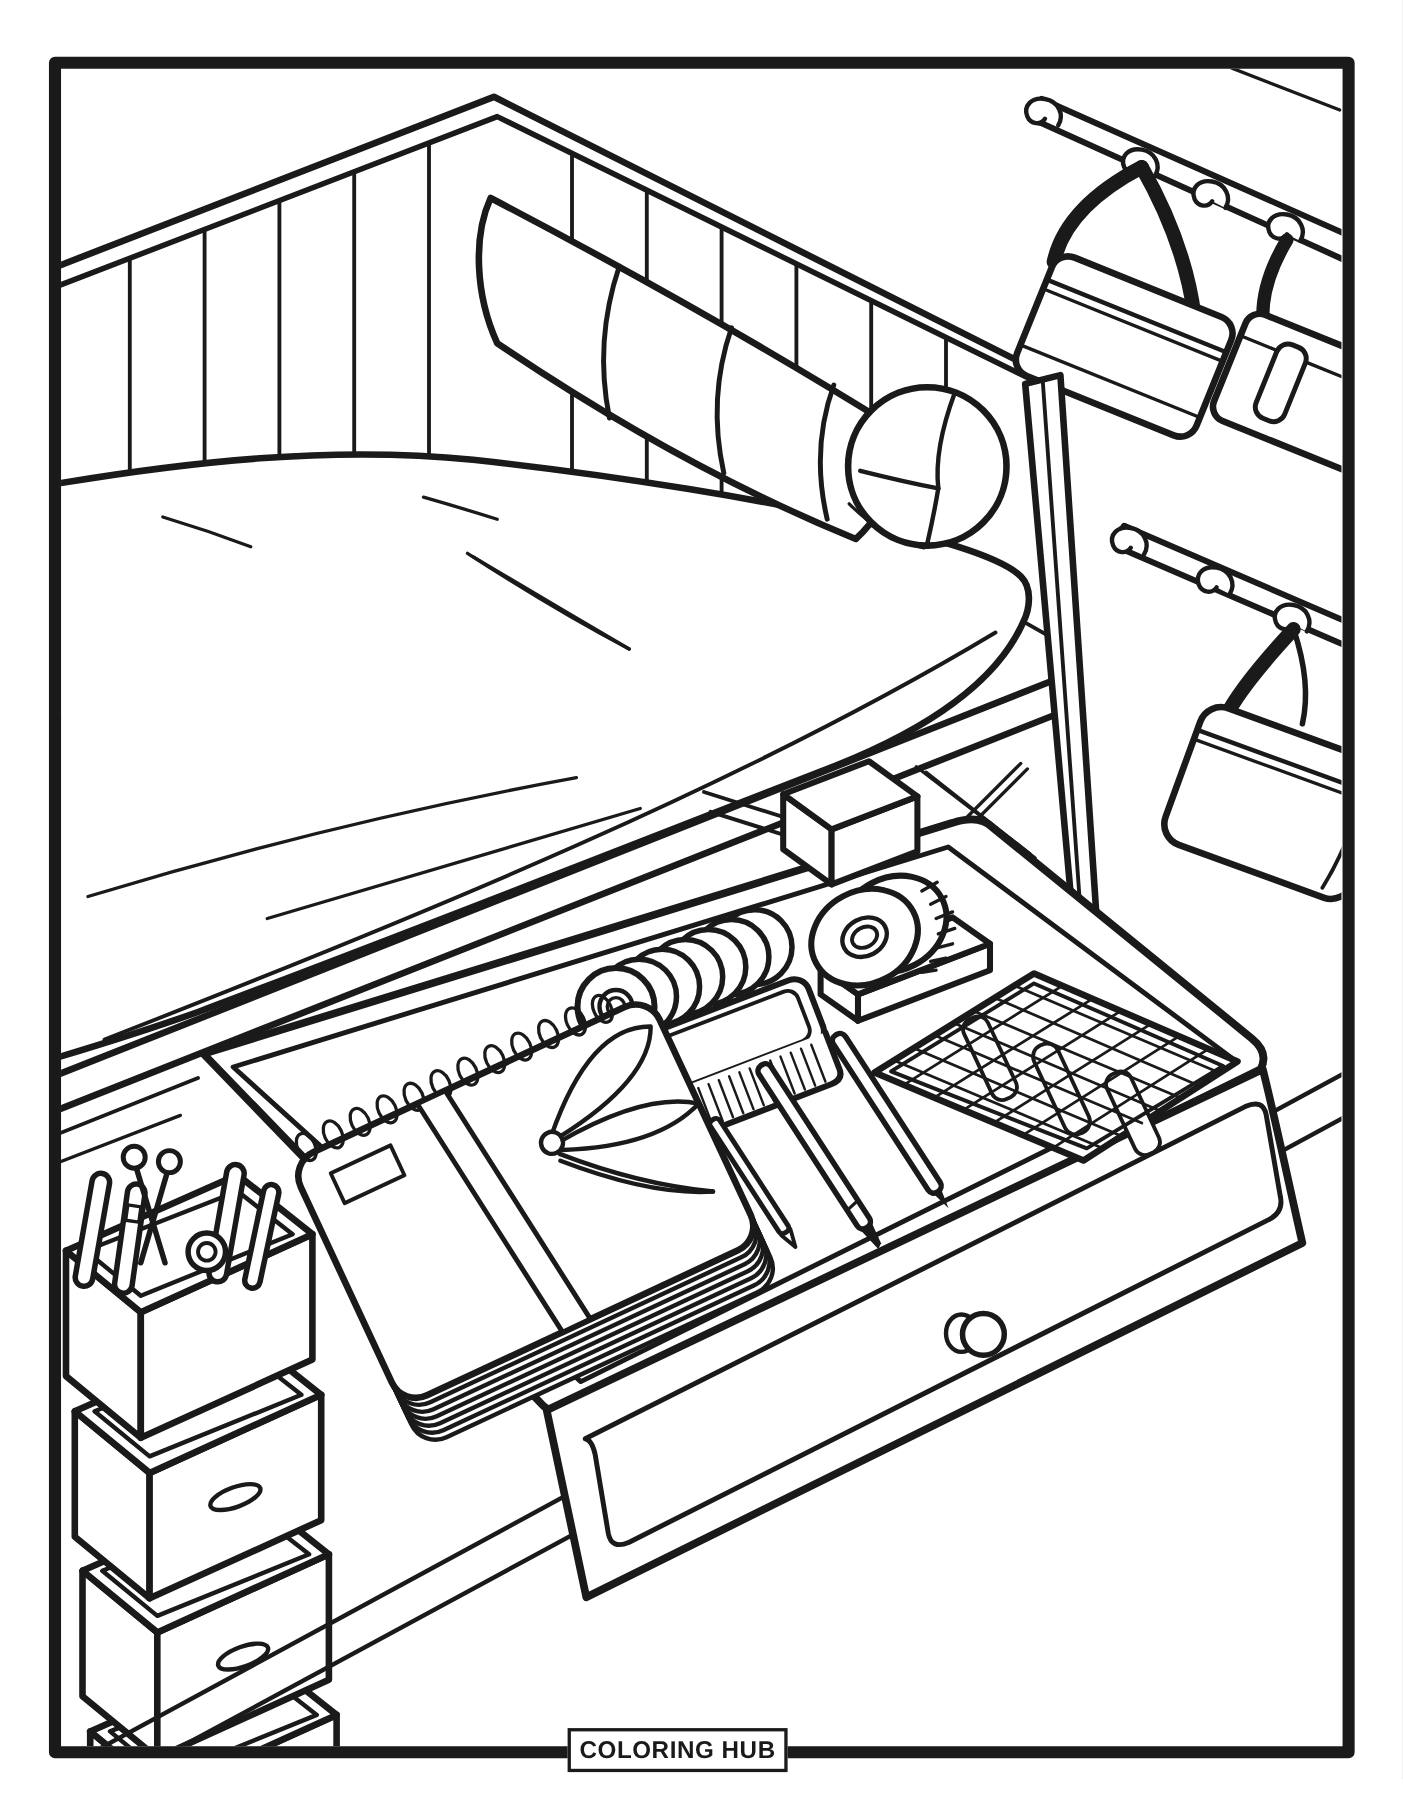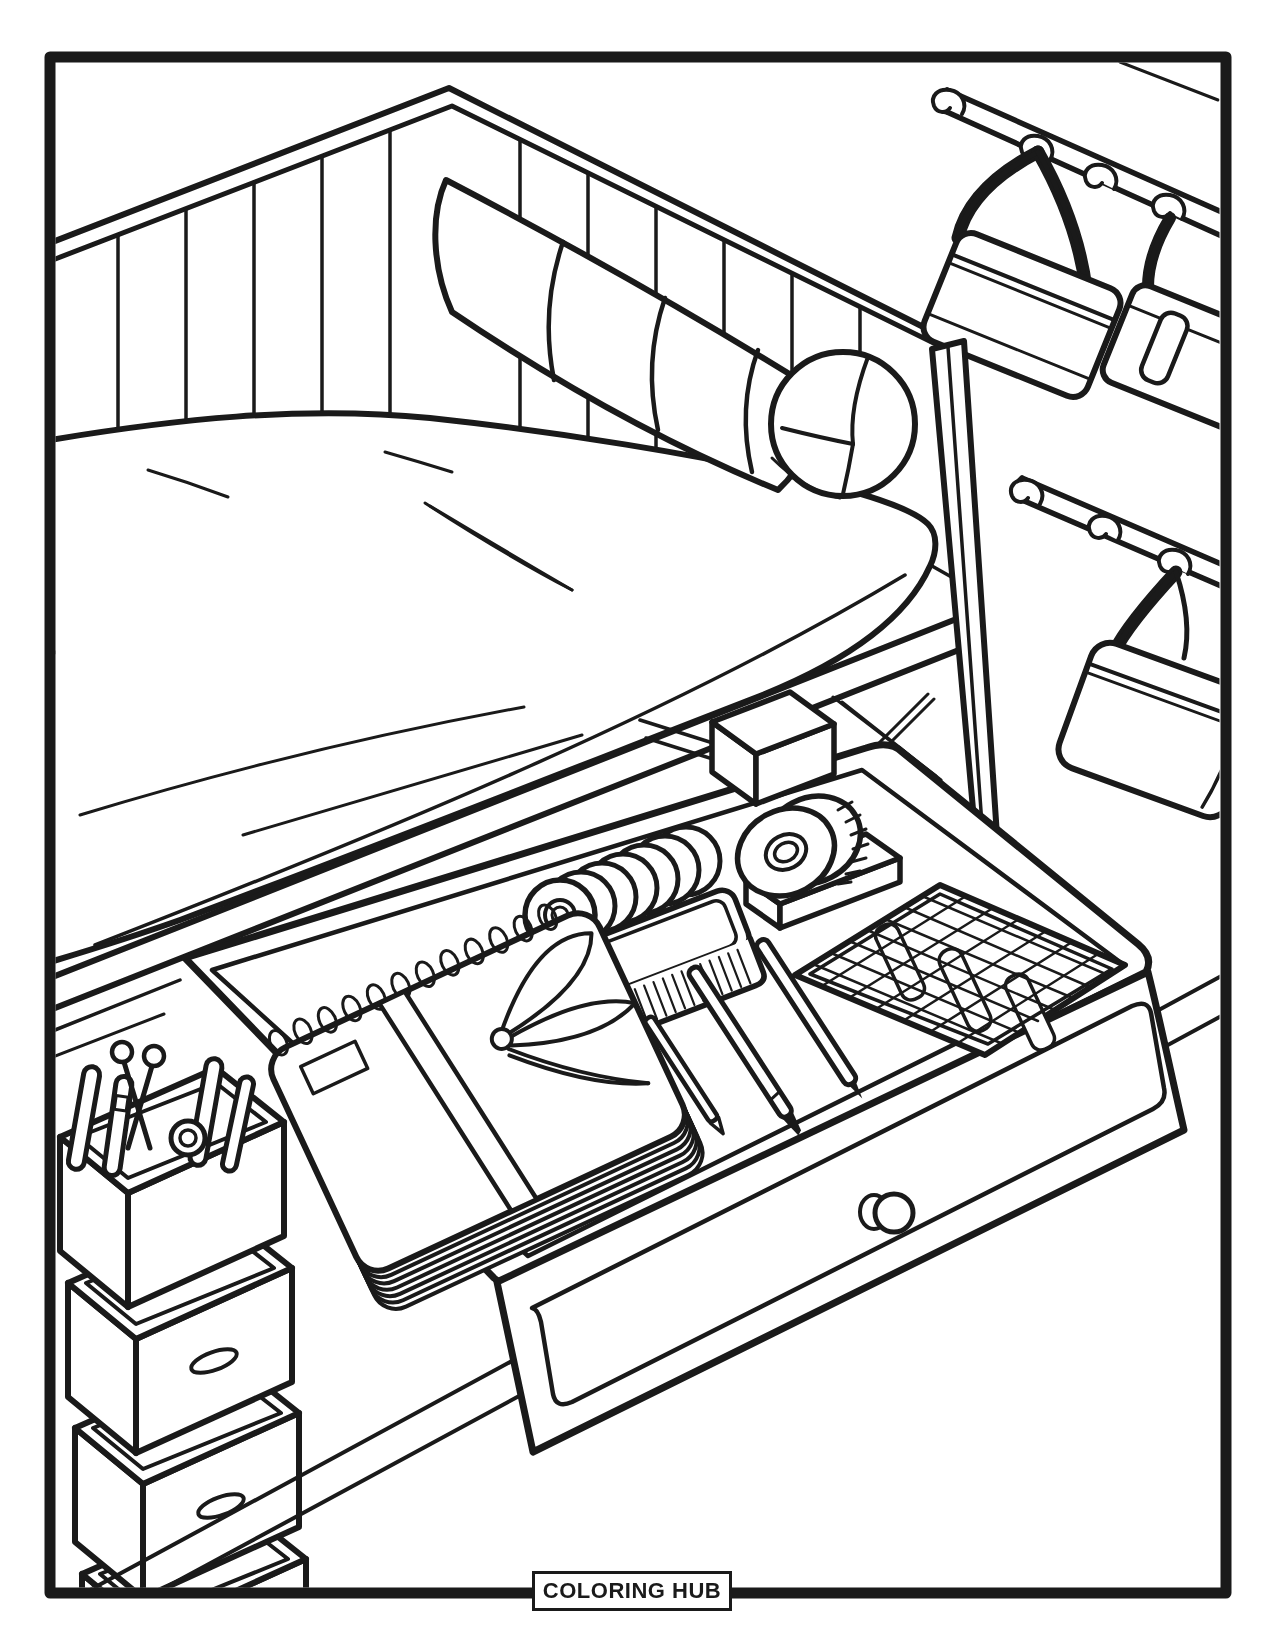--- a/index.html
+++ b/index.html
@@ -6,21 +6,21 @@
   .page{position:relative;width:1275px;height:1650px;background:#fff;margin:0 auto;
         font-family:"Liberation Sans",sans-serif;overflow:hidden;}
   .page svg{position:absolute;left:0;top:0;}
   
   .ln{fill:none;stroke:#1a1a1a;stroke-linecap:round;stroke-linejoin:round;}
   .fw{fill:#ffffff;}
   .ink{fill:#1a1a1a;stroke:none;}
   .w7{stroke-width:7}.w6{stroke-width:6}.w55{stroke-width:5.5}.w5{stroke-width:5}
   .w45{stroke-width:4.5}.w4{stroke-width:4}.w35{stroke-width:3.5}.w3{stroke-width:3}
   .w25{stroke-width:2.5}.w2{stroke-width:2.2}
-  .footer-label{position:absolute;left:532px;top:1571px;width:194px;height:34px;
+  .footer-label{position:absolute;left:516px;top:1571px;width:194px;height:34px;
         background:#fff;border:3px solid #1a1a1a;display:flex;align-items:center;
         justify-content:center;font-weight:bold;font-size:22px;letter-spacing:.5px;
         color:#1a1a1a;z-index:5;}
 </style>
 </head>
 <body>
 
 <div class="page">
 <svg width="1275" height="1650" viewBox="0 0 1275 1650">
   <defs>

